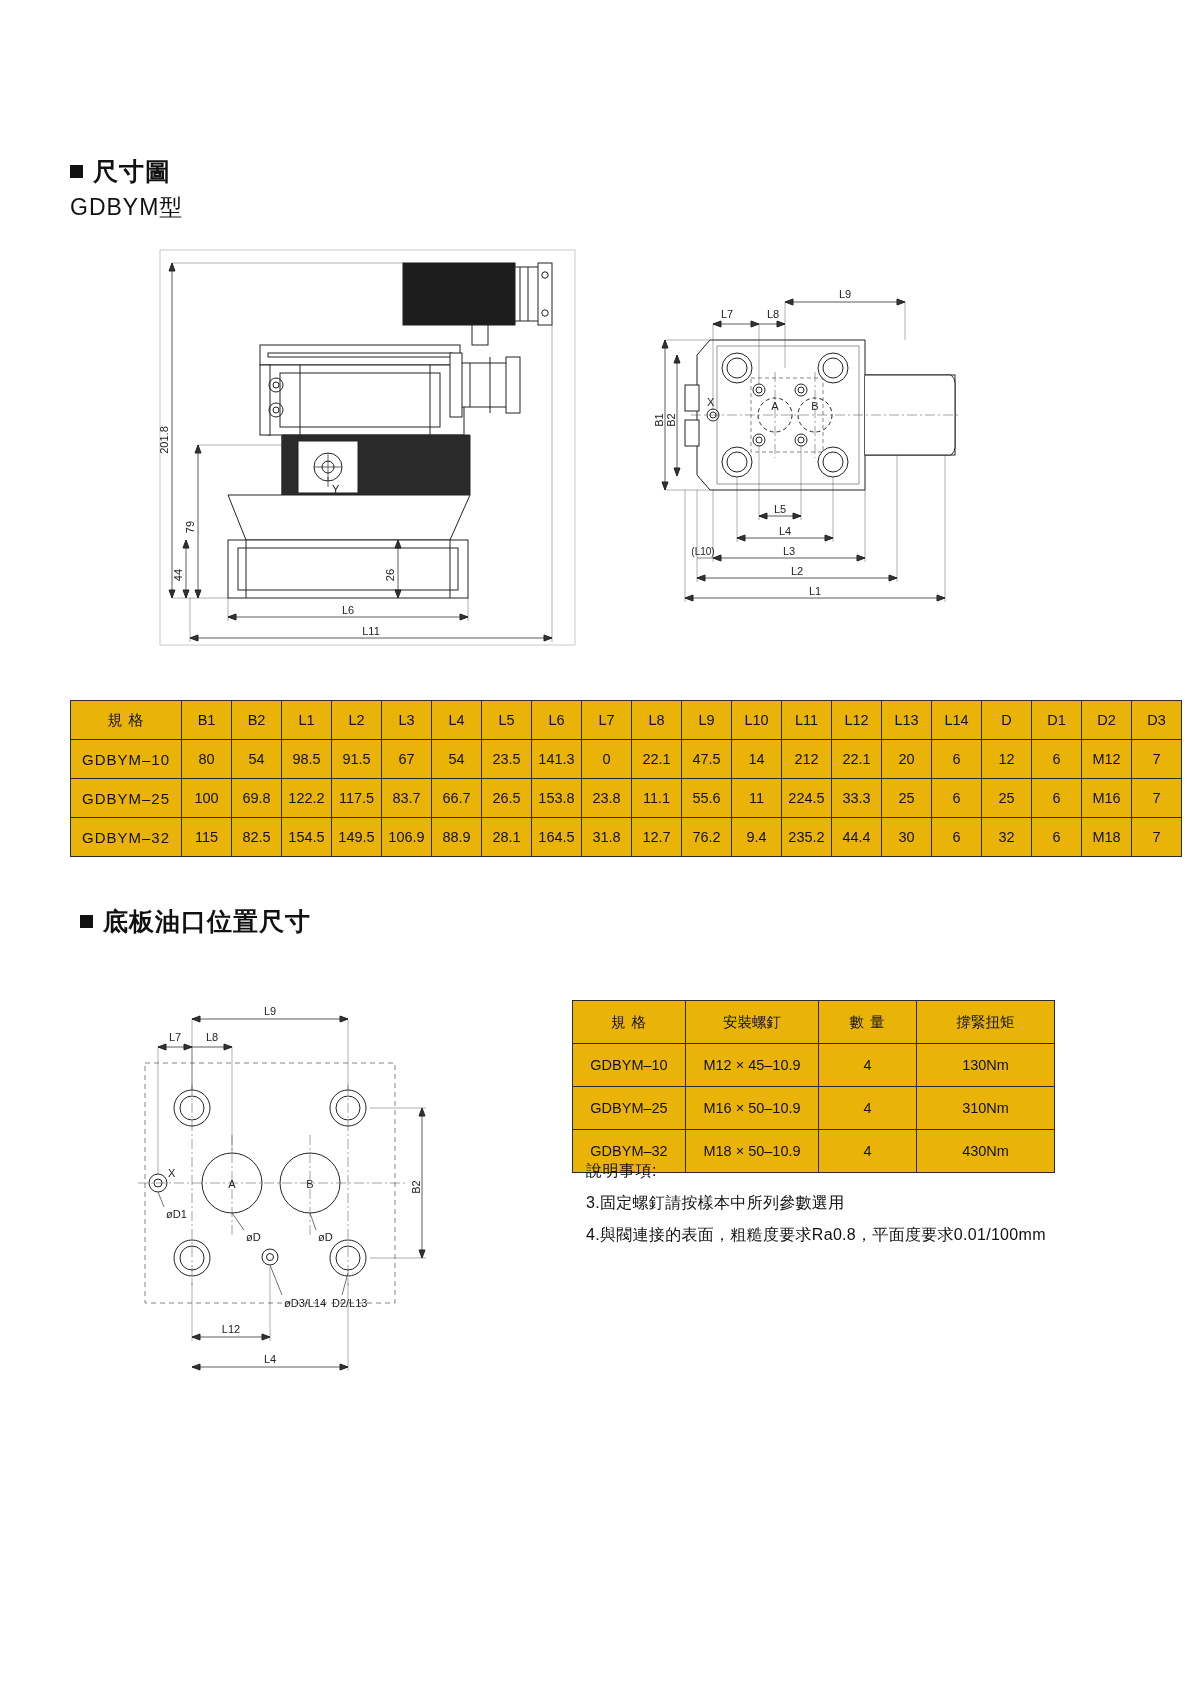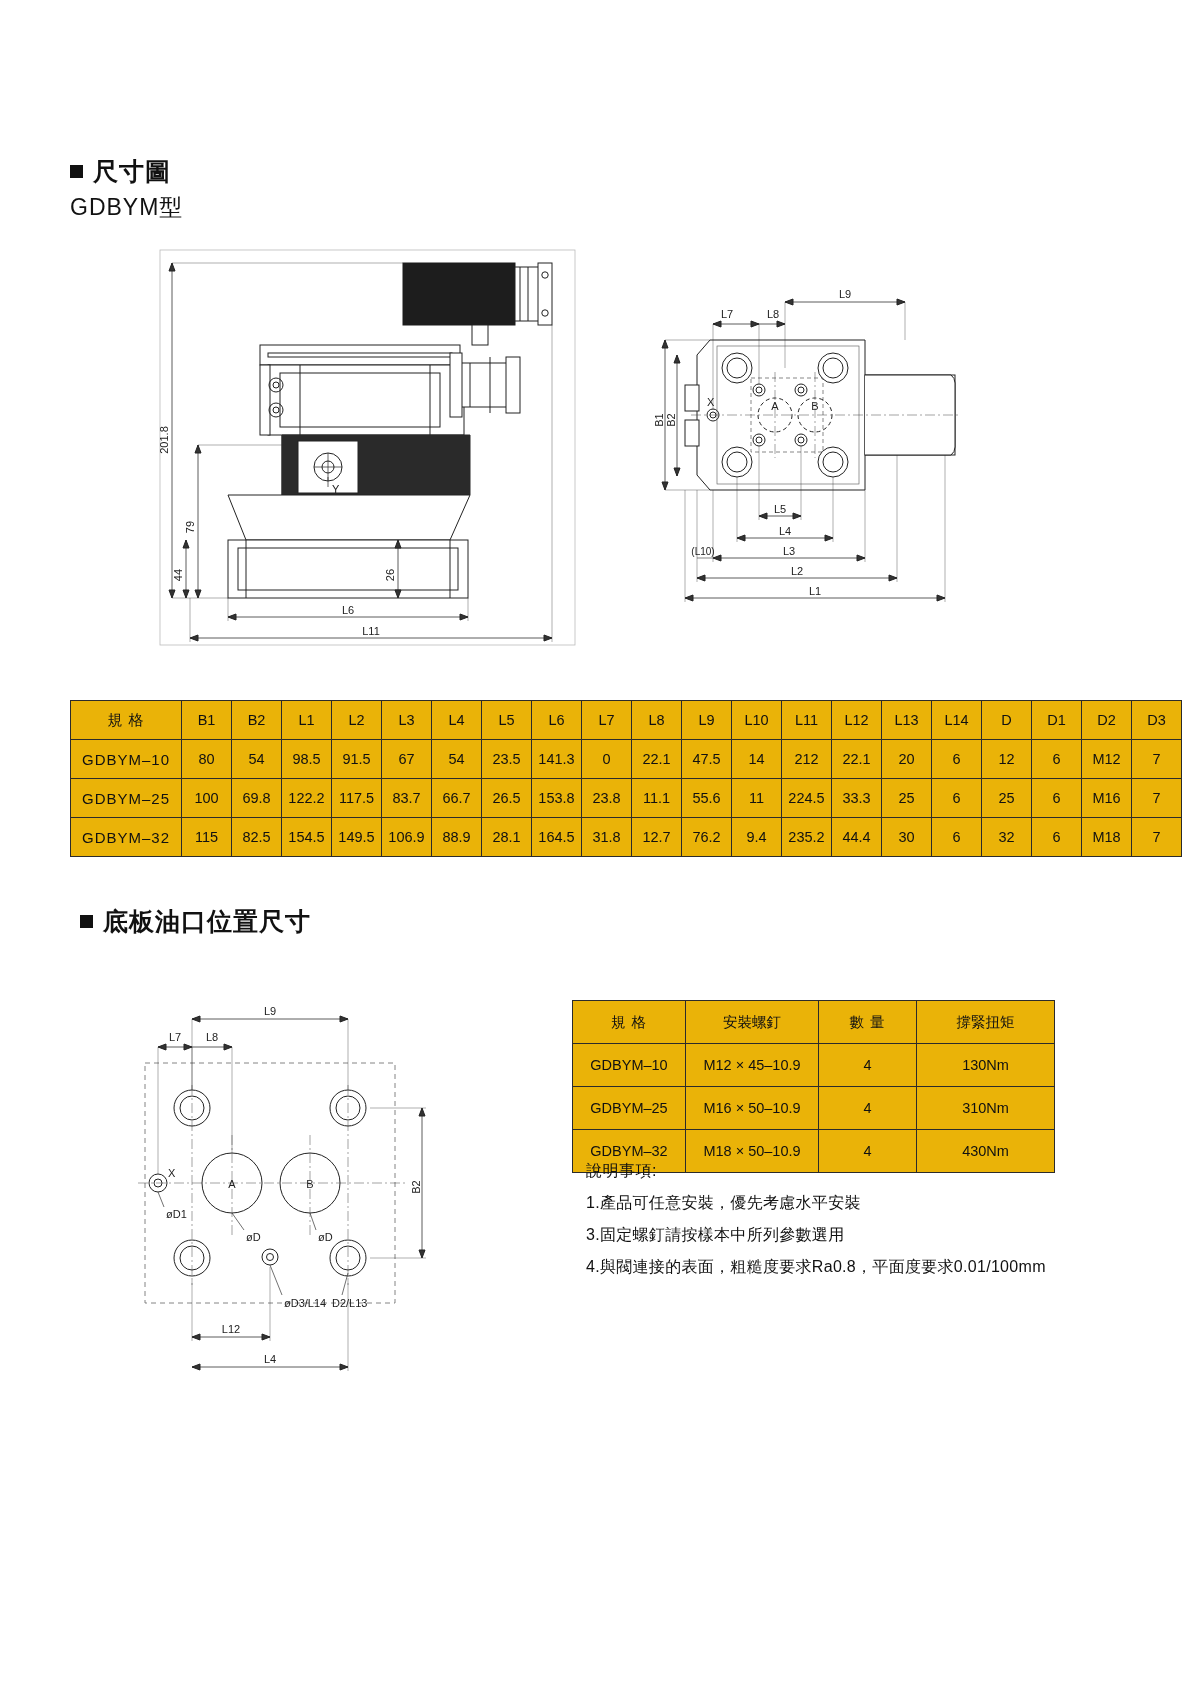--- a/index.html
+++ b/index.html
@@ -477,18 +477,17 @@
         <td>GDBYM–32</td>
         <td>M18 × 50–10.9</td>
         <td>4</td>
         <td>430Nm</td>
       </tr>
     </tbody>
   </table>
 
   <div class="notes">
     <div class="ntitle">說明事項:</div>
-    <div class="nline">1.產品可任意安裝，優先考慮水平安裝</div>
     <div class="nline">3.固定螺釘請按樣本中所列參數選用</div>
     <div class="nline">4.與閥連接的表面，粗糙度要求Ra0.8，平面度要求0.01/100mm</div>
   </div>
 
 </div>
 
 </body></html>

